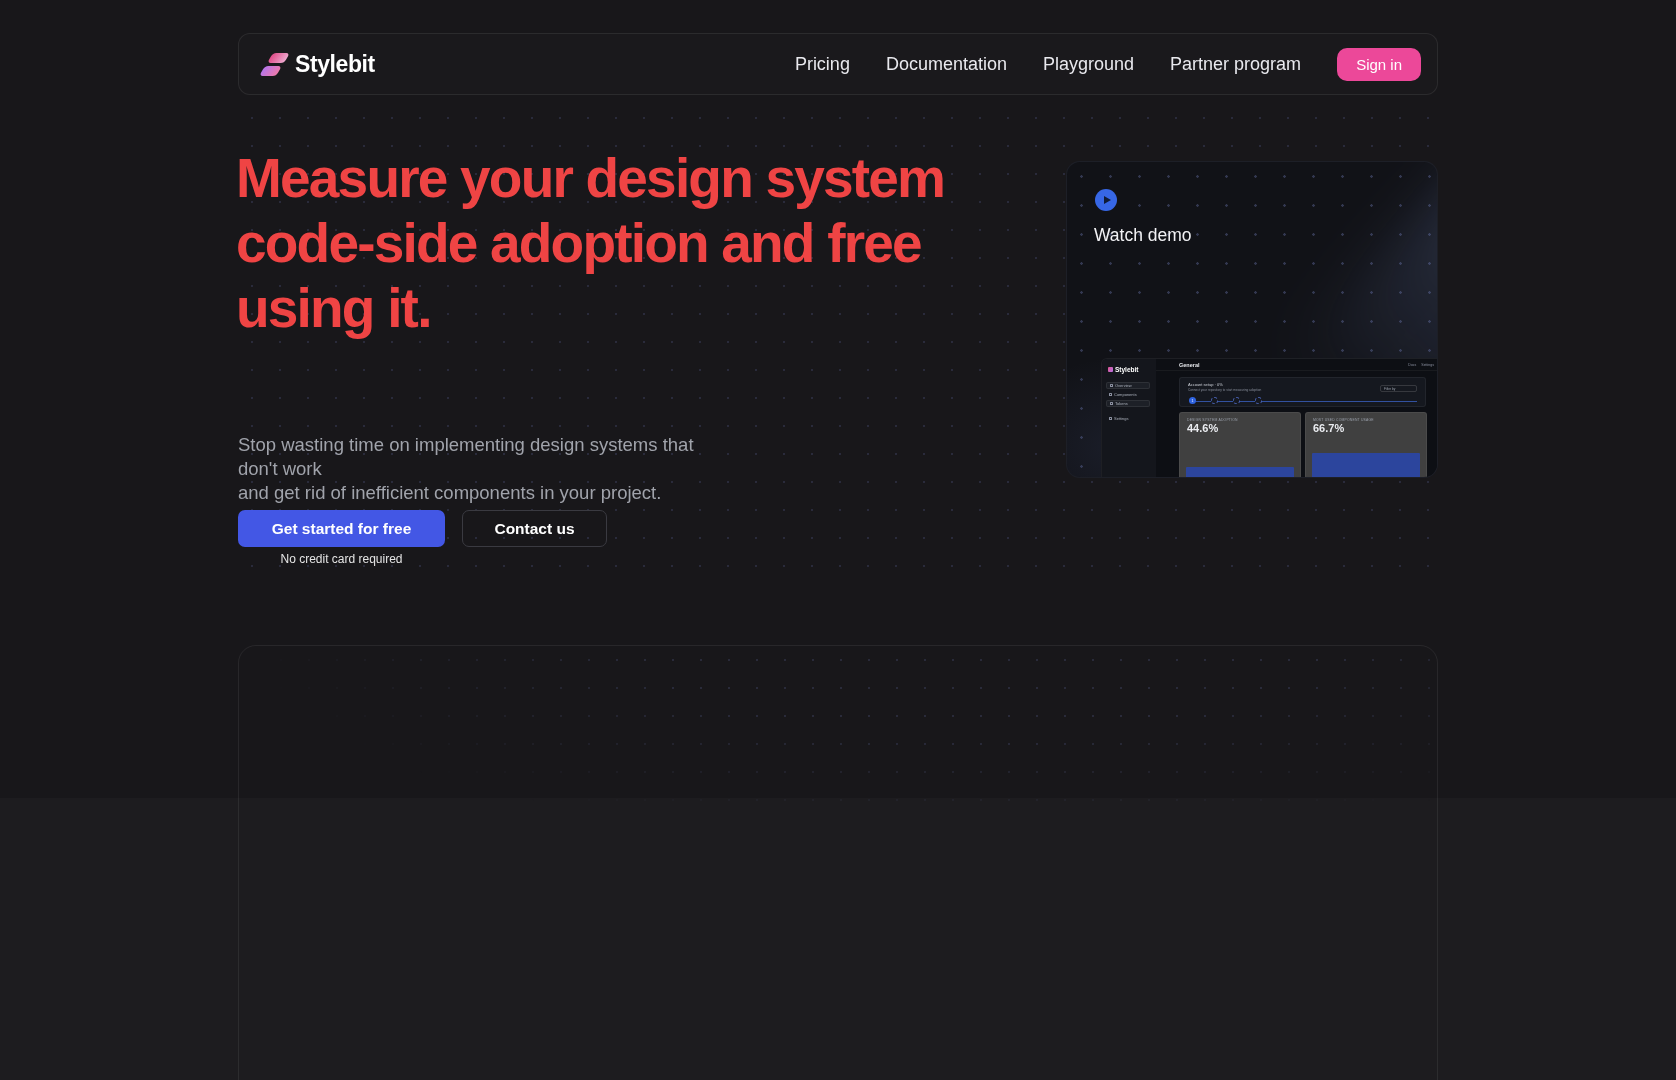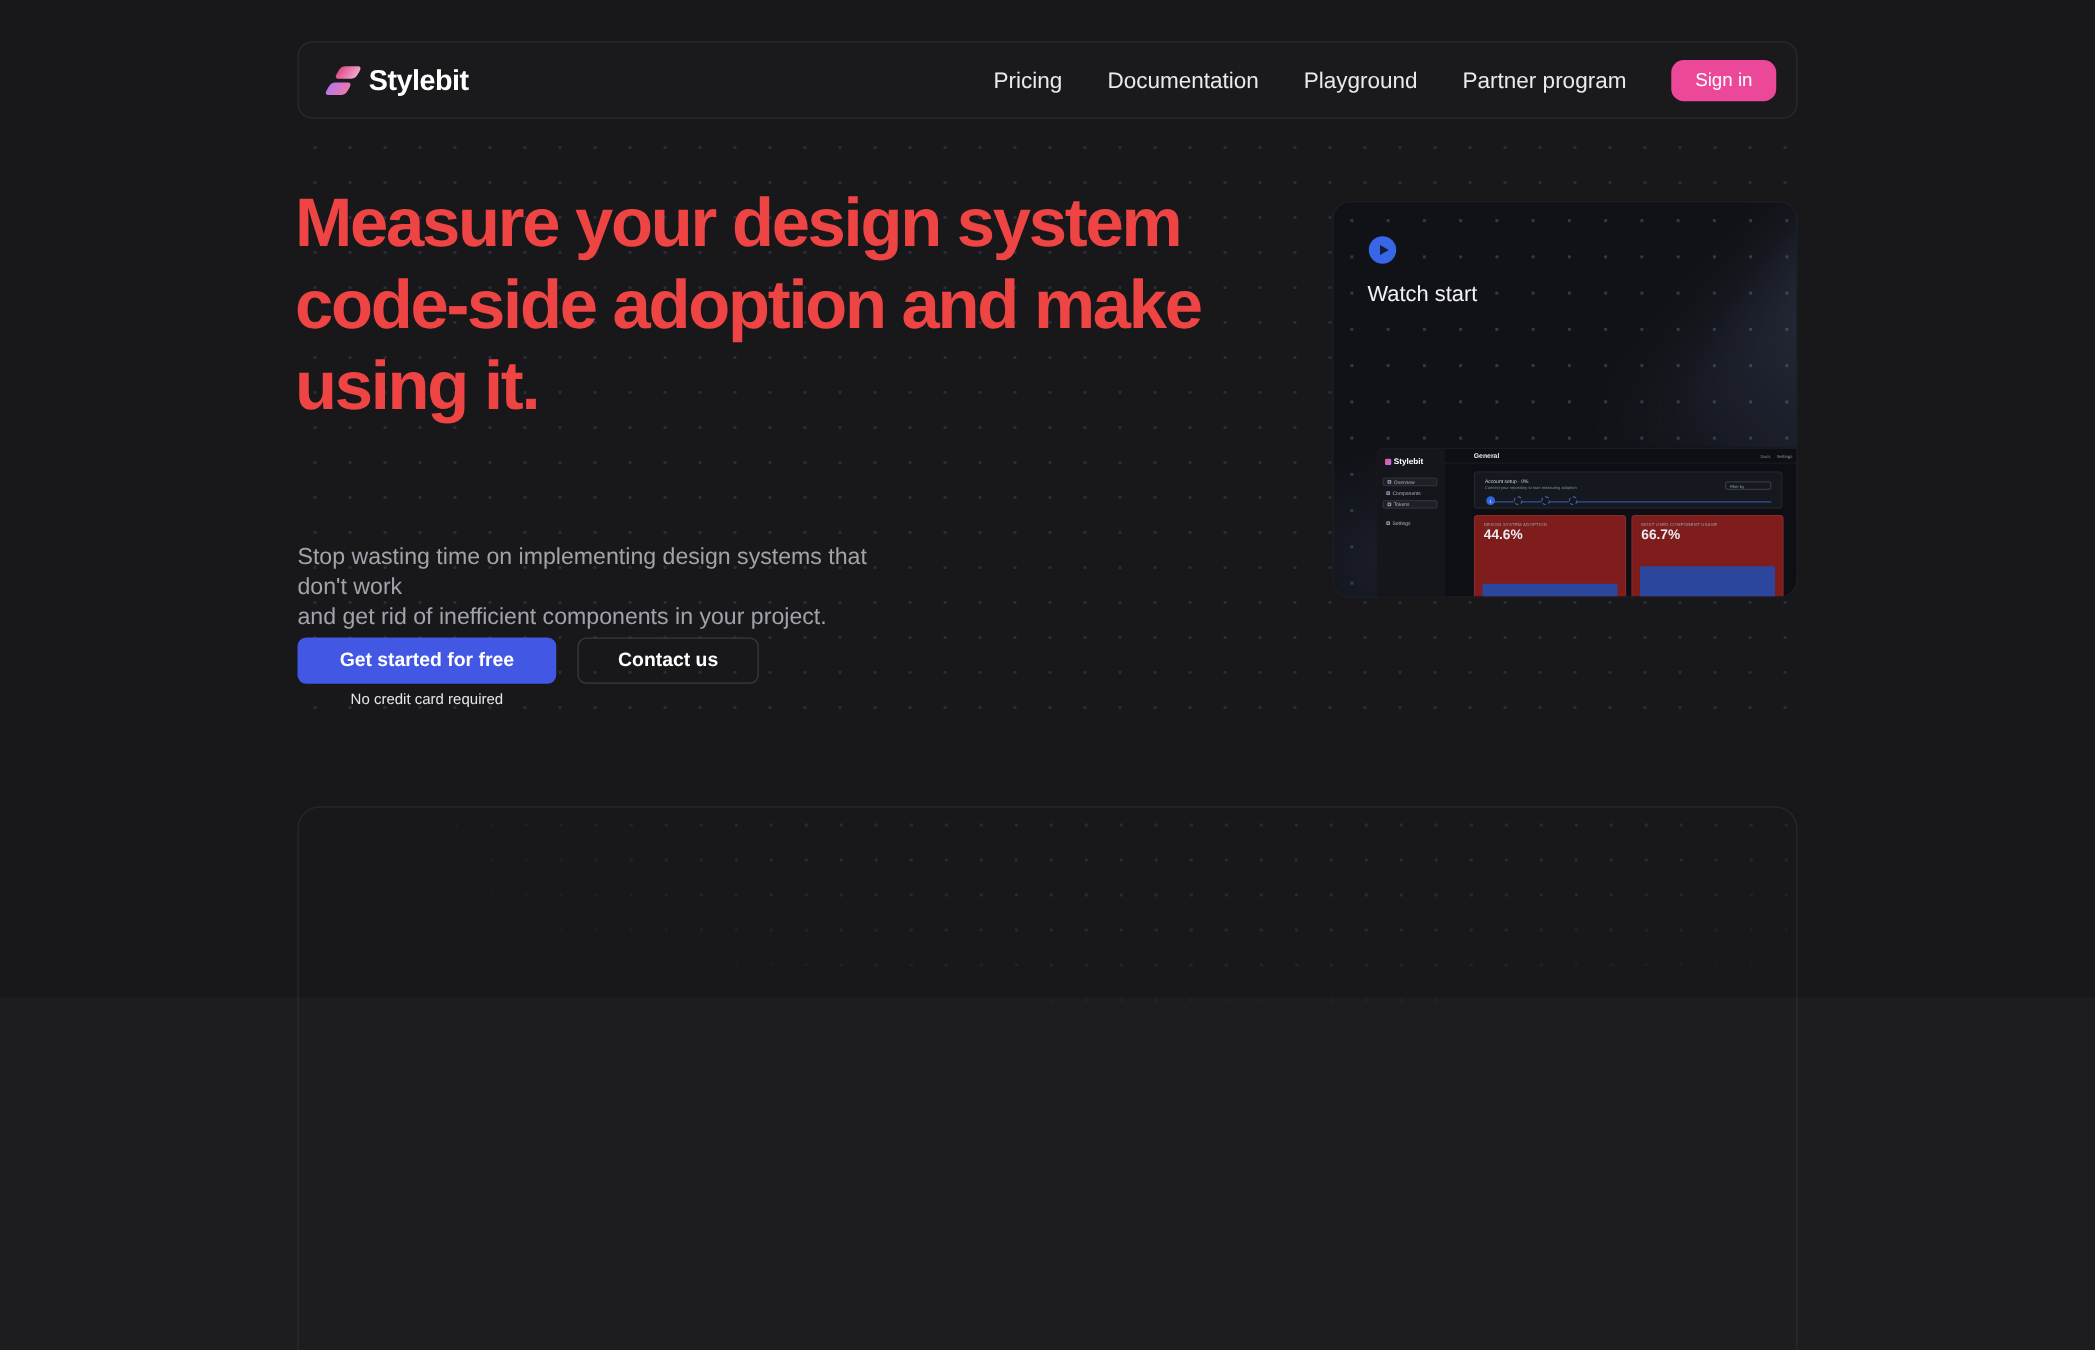--- a/index.html
+++ b/index.html
@@ -98,21 +98,21 @@
     background:#15181f; border:0.5px solid rgba(255,255,255,0.06); border-radius:3px; }
   .ma-ph { position:absolute; left:8px; top:4px; font-size:4px; color:#ced2da; }
   .ma-ps { position:absolute; left:8px; top:9.5px; font-size:3.2px; color:#868c98; }
   .ma-line { position:absolute; left:12px; right:8px; top:22.5px; height:0.8px; background:#32519f; }
   .ma-step { position:absolute; top:19px; width:7px; height:7px; border-radius:50%; }
   .ma-step.solid { background:#2f63e0; color:#fff; font-size:3.5px; display:flex; align-items:center; justify-content:center; }
   .ma-step.dashed { border:0.8px dashed #4a63b5; background:#15181f; }
   .ma-select { position:absolute; right:8px; top:7px; width:37px; height:7px; border:0.5px solid rgba(255,255,255,0.14);
     border-radius:2px; display:flex; align-items:center; padding:0 3px; }
   .ma-select span { font-size:3.2px; color:#9aa0ab; }
-  .ma-stat { position:absolute; top:53px; bottom:0; width:122px; background:#7f1d1d;
+  .ma-stat { position:absolute; top:53px; bottom:0; width:122px; background:#404040;
     border:0.5px solid rgba(255,255,255,0.06); border-radius:3px 3px 0 0; }
   .ma-stat .cap { position:absolute; left:7px; top:5px; font-size:3.4px; color:#9aa0ab; letter-spacing:0.2px; }
   .ma-stat .val { position:absolute; left:7px; top:9px; font-size:11px; font-weight:700; color:#eaecf0; }
   .ma-bar { position:absolute; left:6px; right:6px; bottom:0; background:#2c459d; border-radius:1px 1px 0 0; }
 
   
   .big-panel { position:absolute; left:238px; top:645px; width:1200px; height:460px;
     border:1px solid rgba(255,255,255,0.07); border-radius:18px 18px 0 0; }
   .big-panel .dots-top { position:absolute; left:0; right:0; top:0; height:170px;
     -webkit-mask:radial-gradient(62% 115% at 62% 0%, #000 45%, transparent 100%);
@@ -136,41 +136,41 @@
     <a class="nav-link">Pricing</a>
     <a class="nav-link">Documentation</a>
     <a class="nav-link">Playground</a>
     <a class="nav-link">Partner program</a>
   </nav>
   <button class="signin-btn">Sign in</button>
 </header>
 
 <h1 class="headline">
   <div>Measure your design system</div>
-  <div>code-side adoption and make</div>
+  <div>code-side adoption and free</div>
   <div>using it.</div>
 </h1>
 <p class="subtext">
   <span>Stop wasting time on implementing design systems that don't work</span><br>
   <span>and get rid of inefficient components in your project.</span>
 </p>
 <div class="cta-row">
   <button class="cta-primary">Get started for free</button>
   <button class="cta-secondary">Contact us</button>
 </div>
 <div class="cta-note">No credit card required</div>
 
 <div class="demo-card">
   <div class="demo-dots"></div>
   <div class="beam"></div>
   <div class="corner-glow"></div>
   <div class="play-btn">
       <span class="play-tri"></span>
     </div>
-  <div class="watch-label">Watch start</div>
+  <div class="watch-label">Watch demo</div>
 
   <div class="mini-app">
     <div class="ma-sidebar">
       <div class="ma-logo">
         <span class="dot"></span>
         <span class="txt">Stylebit</span>
       </div>
       <div class="ma-item box" style="top:23px">
         <span class="ico"></span>
         <span class="lbl">Overview</span>

